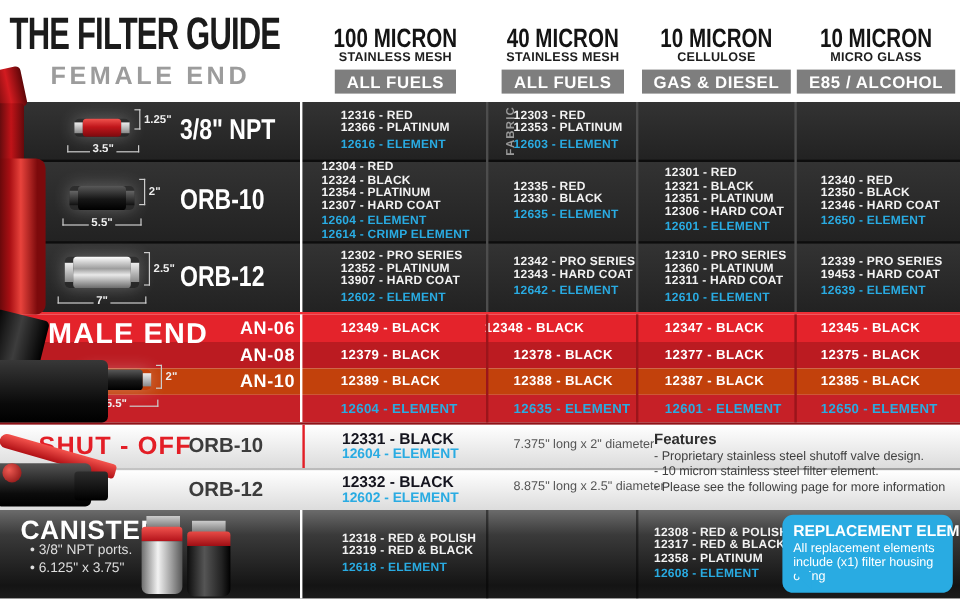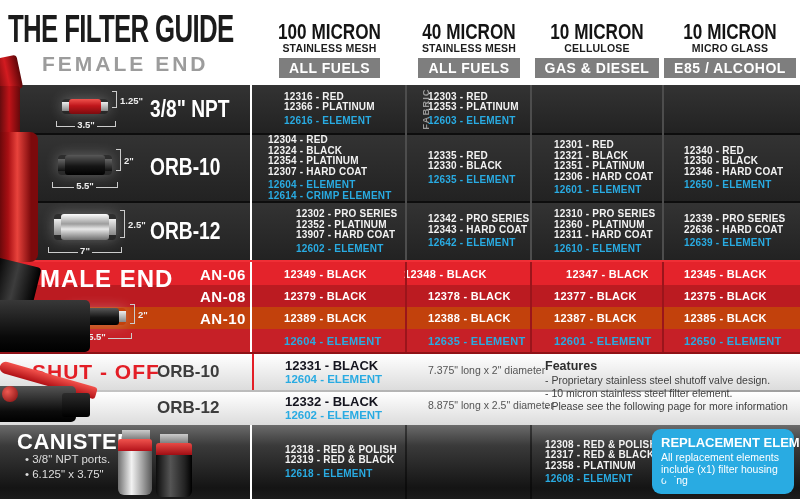--- a/index.html
+++ b/index.html
@@ -226,21 +226,21 @@
         <i class="bod chrome"></i>
         <i class="cap"></i>
     </div>
     <div class="dimh" style="left:120px;top:7px;height:28px;">
         <span>2.5"</span>
       </div>
     <div class="dimw" style="left:48px;top:39px;width:74px;">
         <span>7"</span>
       </div>
     <div class="rlabel" style="top:14px;">ORB-12</div>
-    <div class="cell" style="left:252px;width:153px;padding-left:44px;">
+    <div class="cell" style="left:252px;width:153px;padding-left:32px;">
       <div class="parts">
           <div>12302 - PRO SERIES</div>
           <div>12352 - PLATINUM</div>
           <div>13907 - HARD COAT</div>
         </div>
       <div class="elems">
           <div>12602 - ELEMENT</div>
         </div>
     </div>
     <div class="cell" style="left:407px;width:123px;padding-left:21px;">
@@ -258,40 +258,40 @@
           <div>12360 - PLATINUM</div>
           <div>12311 - HARD COAT</div>
         </div>
       <div class="elems">
           <div>12610 - ELEMENT</div>
         </div>
     </div>
     <div class="cell" style="left:663px;width:137px;padding-left:21px;">
       <div class="parts">
           <div>12339 - PRO SERIES</div>
-          <div>22636 - HARD COAT</div>
+          <div>19453 - HARD COAT</div>
         </div>
       <div class="elems">
           <div>12639 - ELEMENT</div>
         </div>
     </div>
   </div>
 
   <div class="vdiv" style="left:405px;top:85px;height:175px;background:#4d4d4d;"></div>
   <div class="vdiv" style="left:530px;top:85px;height:175px;background:#4d4d4d;"></div>
   <div class="vdiv" style="left:662px;top:85px;height:175px;background:#4d4d4d;"></div>
   <div class="vdiv" style="left:250px;top:85px;height:177px;background:#fff;"></div>
 
   <div class="abs" style="left:0;top:260px;width:800px;height:2px;background:#ef2f36;"></div>
 
   <div class="mrow" style="top:262px;height:23px;background:#e4232b;">
     <div class="an">AN-06</div>
     <div class="mcell" style="left:284px;">12349 - BLACK</div>
     <div class="mcell" style="left:404px;">12348 - BLACK</div>
-    <div class="mcell" style="left:566px;">12347 - BLACK</div>
+    <div class="mcell" style="left:554px;">12347 - BLACK</div>
     <div class="mcell" style="left:684px;">12345 - BLACK</div>
   </div>
   <div class="mrow" style="top:285px;height:22px;background:#bb1b21;">
     <div class="an">AN-08</div>
     <div class="mcell" style="left:284px;">12379 - BLACK</div>
     <div class="mcell" style="left:428px;">12378 - BLACK</div>
     <div class="mcell" style="left:554px;">12377 - BLACK</div>
     <div class="mcell" style="left:684px;">12375 - BLACK</div>
   </div>
   <div class="mrow" style="top:307px;height:22px;background:#c2410c;">

